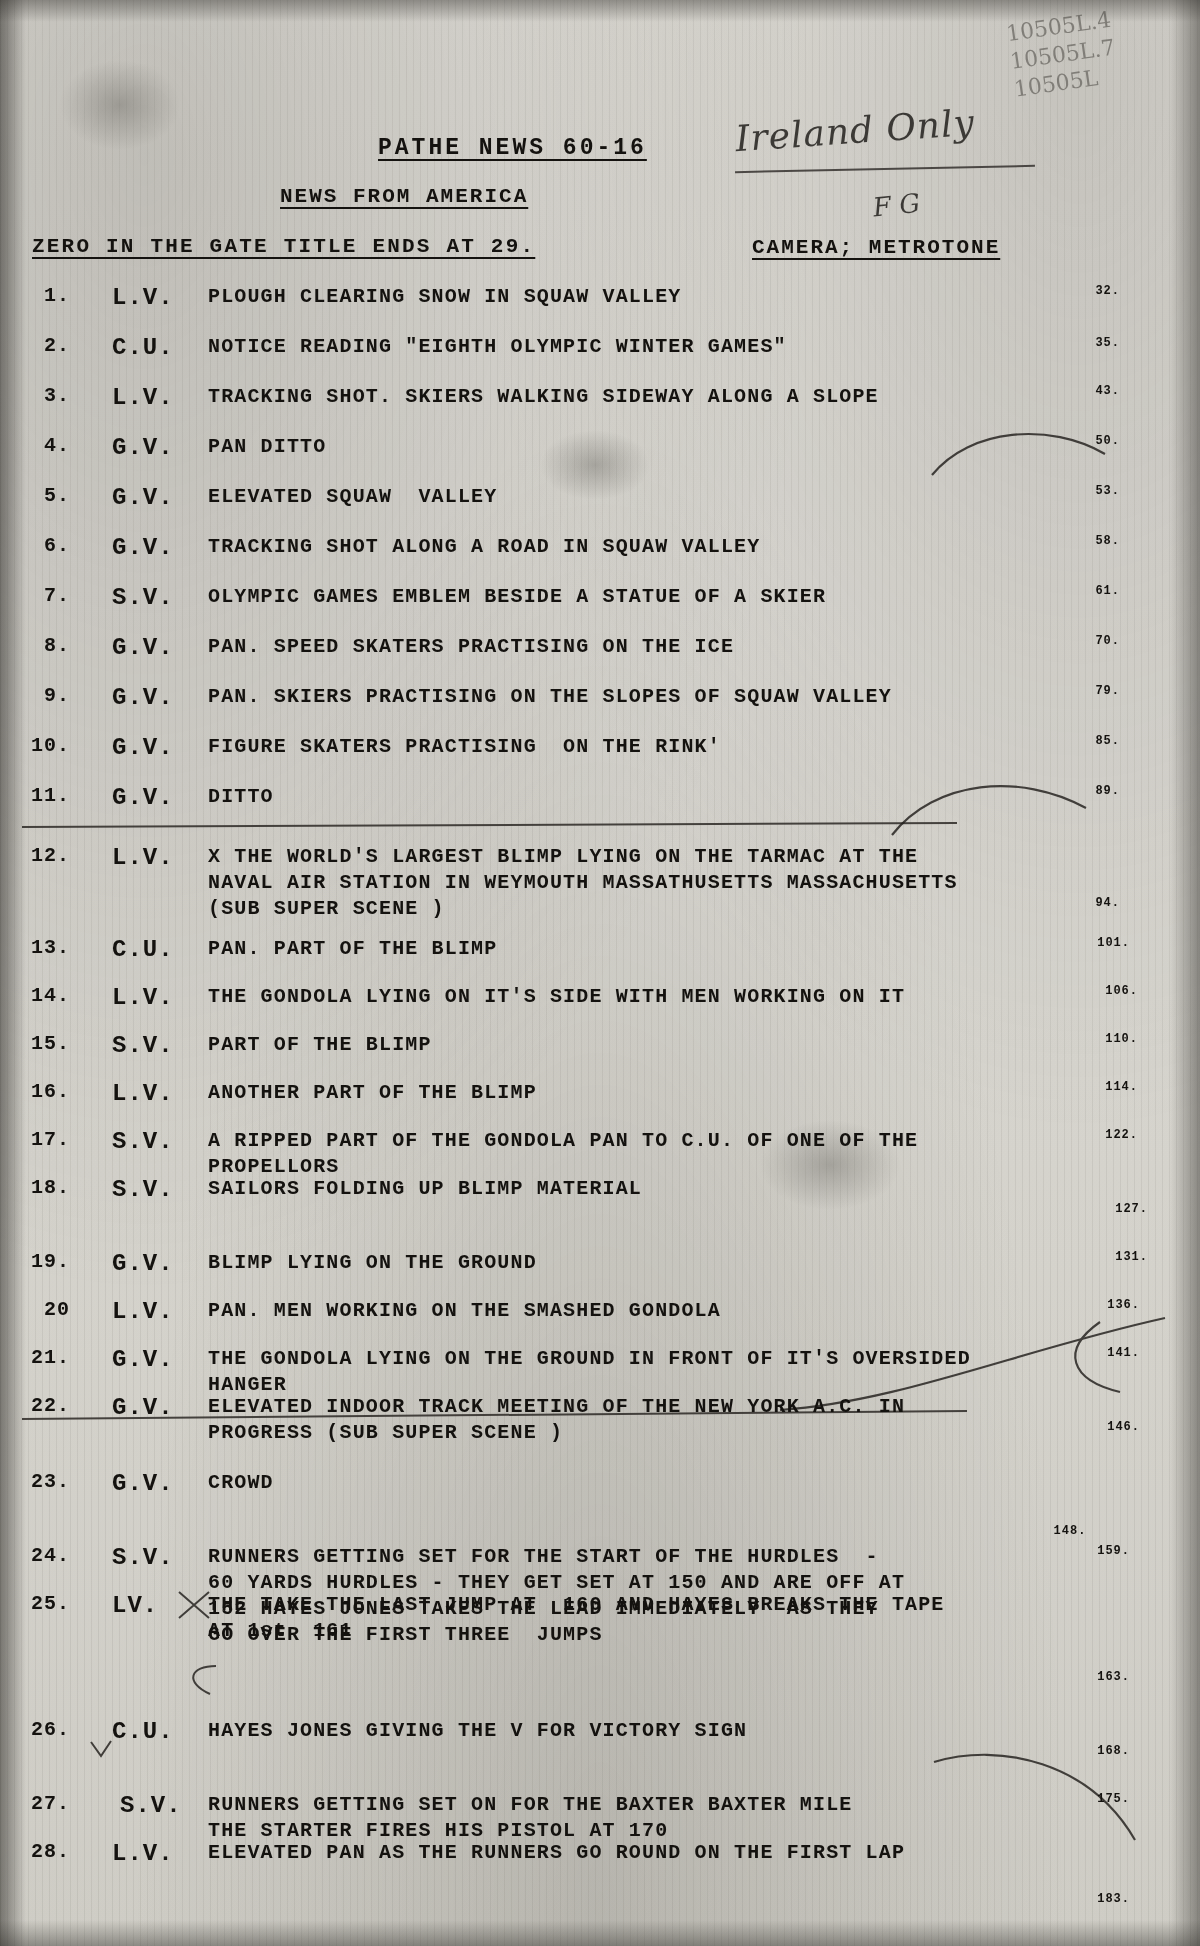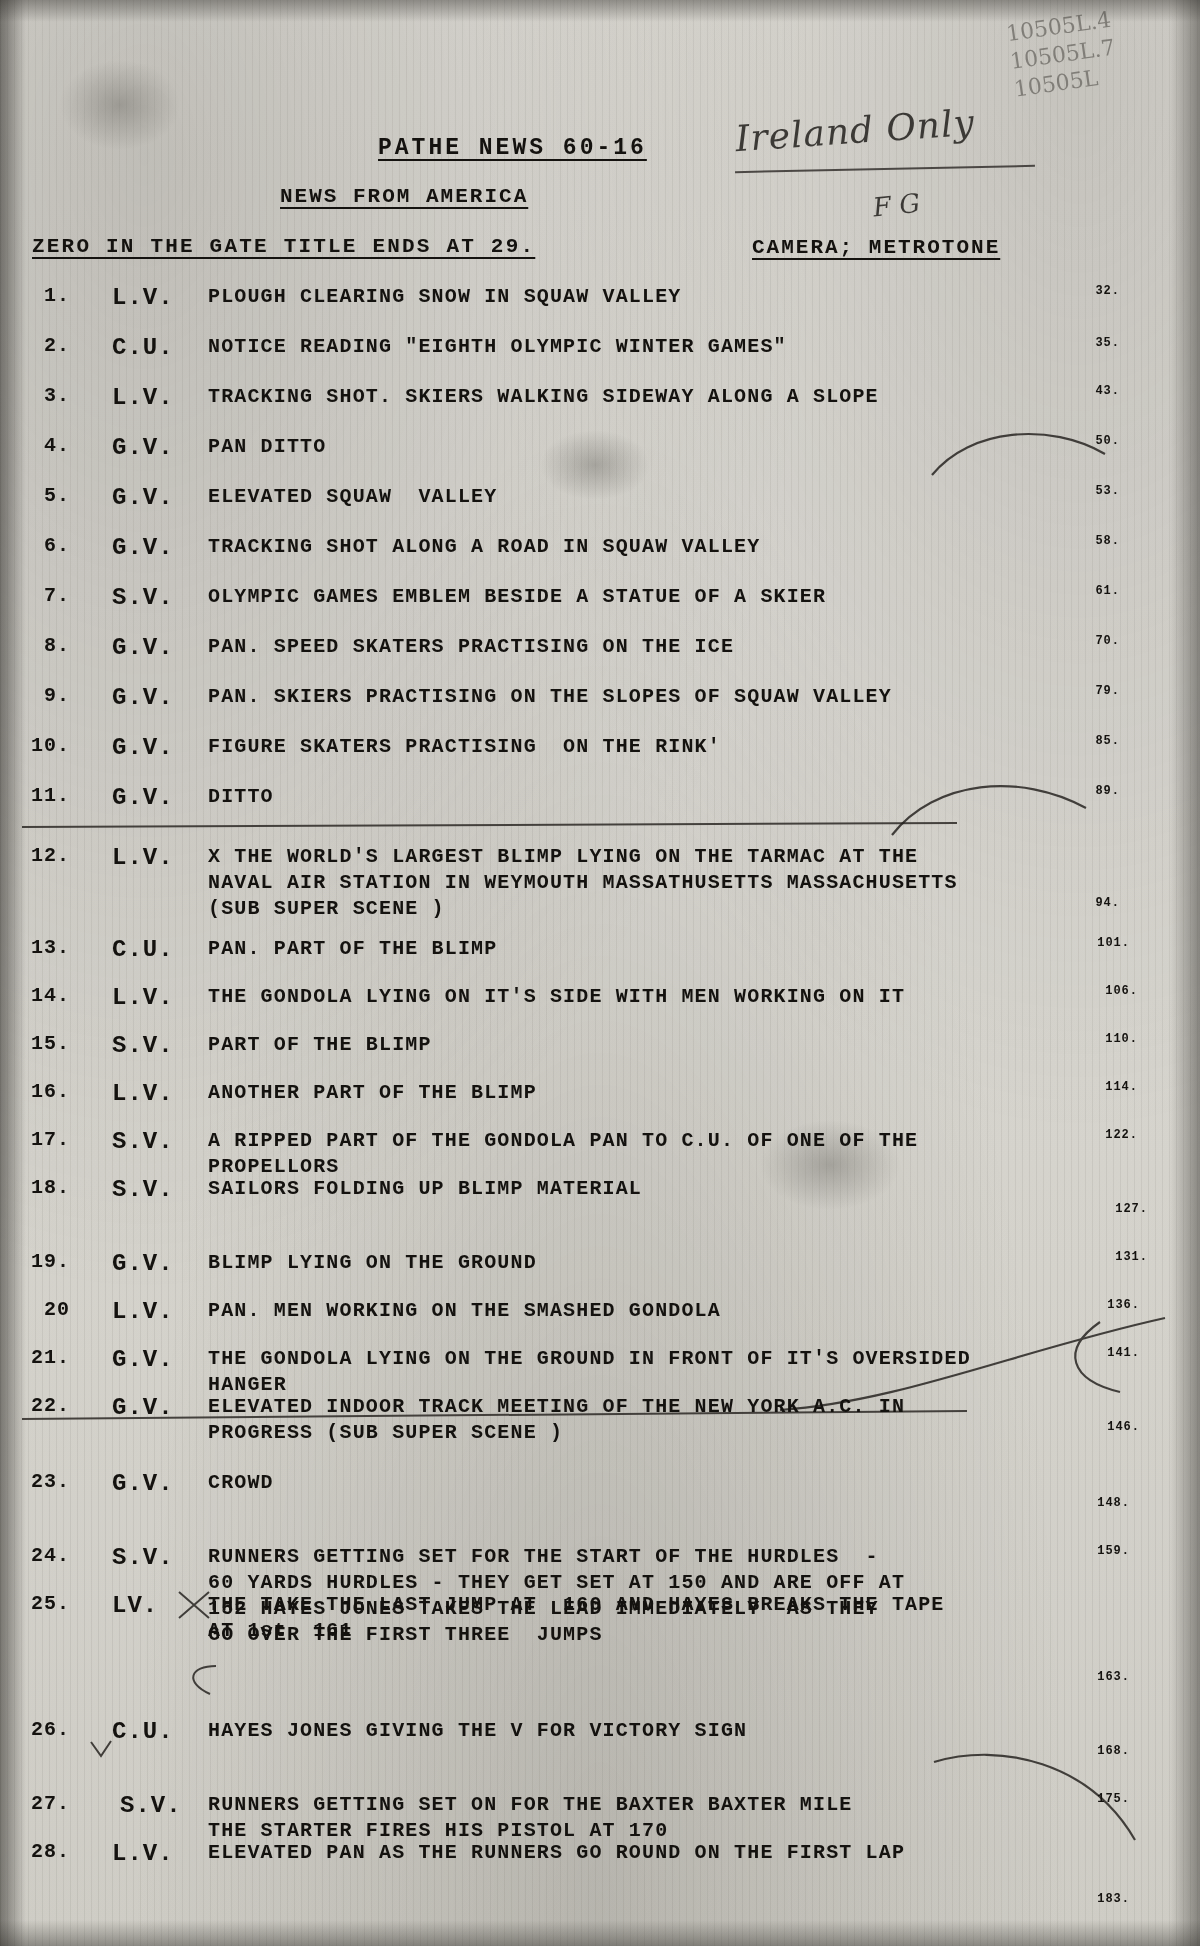--- a/index.html
+++ b/index.html
@@ -393,21 +393,21 @@
         <div class="r-type" style="top:1110px;">G.V.</div>
         <div class="r-desc" style="top:1110px;">ELEVATED INDOOR TRACK MEETING OF THE NEW YORK A.C. IN
 PROGRESS (SUB SUPER SCENE )</div>
         <div class="r-foot" style="left:1020px; top:1136px;">146.</div>
       </div>
 
       <div class="row">
         <div class="r-num" style="left:10px;  top:1186px;">23.</div>
         <div class="r-type" style="top:1186px;">G.V.</div>
         <div class="r-desc" style="top:1186px;">CROWD</div>
-        <div class="r-foot" style="left:1010px; top:1212px;">148.</div>
+        <div class="r-foot" style="left:1010px; top:1240px;text-align:center;">148.</div>
       </div>
 
       <div class="row">
         <div class="r-num" style="left:10px;  top:1260px;">24.</div>
         <div class="r-type" style="top:1260px;">S.V.</div>
         <div class="r-desc" style="top:1260px;">RUNNERS GETTING SET FOR THE START OF THE HURDLES  -
 60 YARDS HURDLES - THEY GET SET AT 150 AND ARE OFF AT
 152 HAYES JONES TAKES THE LEAD IMMEDIATELY  AS THEY
 GO OVER THE FIRST THREE  JUMPS</div>
         <div class="r-foot" style="left:1010px; top:1260px;">159.</div>

